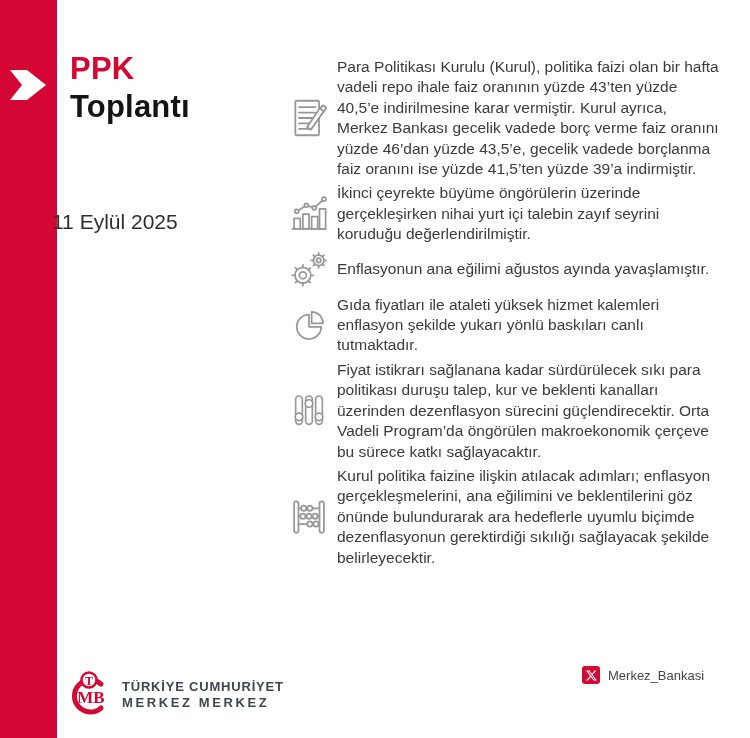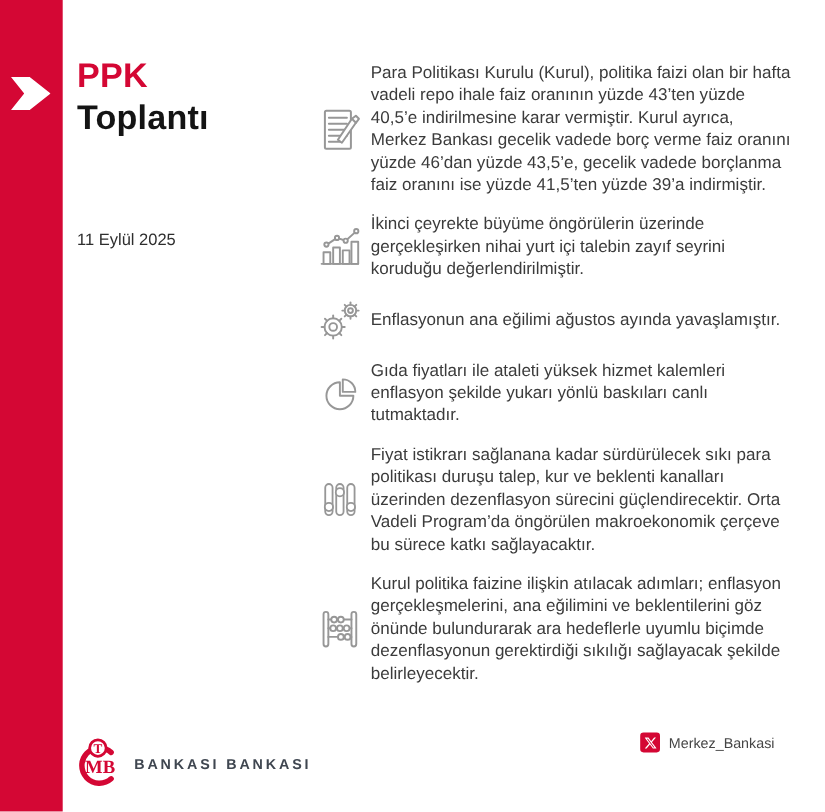--- a/index.html
+++ b/index.html
@@ -8,24 +8,24 @@
     position:relative; width:750px; height:738px; background:#ffffff;
     font-family:"Liberation Sans", sans-serif; overflow:hidden;
   }
   .red-bar { position:absolute; left:0; top:0; width:57px; height:738px; background:#d40734; }
   .chevron { position:absolute; left:10px; top:70px; width:36px; height:30px; }
 
   .title-block { position:absolute; left:70px; top:50px; width:200px;
     font-size:31px; font-weight:700; line-height:38px; color:#141414; letter-spacing:0.2px; }
   .title-accent { color:#d40734; }
 
-  .date { position:absolute; left:70px; top:210px; font-size:15px; color:#2e2e2e; }
+  .date { position:absolute; left:52px; top:210px; font-size:21px; color:#2e2e2e; }
 
   .content { position:absolute; left:281px; top:57px; width:440px;
-    display:flex; flex-direction:column; gap:15px; }
+    display:flex; flex-direction:column; gap:4px; }
   .item { display:flex; align-items:center; }
   .item-icon { flex:0 0 56px; display:flex; justify-content:center; align-items:center; }
   .item-icon svg { display:block; }
   .item-text { flex:1; font-size:15.5px; line-height:20.4px; color:#3b3b3b; }
   .ico { stroke:#979797; fill:none; stroke-width:2; stroke-linecap:round; stroke-linejoin:round; }
 
   .logo-row { position:absolute; left:65px; top:671px; display:flex; align-items:center; gap:9px; }
   .logo-text { font-weight:700; color:#3f4650; font-size:13px; line-height:16px; }
   .logo-text .l1 { letter-spacing:0.8px; }
   .logo-text .l2 { letter-spacing:2.6px; }
@@ -177,21 +177,22 @@
   </div>
 
   <div class="logo-row">
     <svg width="48" height="48" viewBox="0 0 48 48">
       <path d="M36 13 A16 16 0 1 0 36 37" fill="none" stroke="#d40734" stroke-width="5" stroke-linecap="round"></path>
       <circle cx="24" cy="9" r="7.5" fill="#ffffff" stroke="#d40734" stroke-width="2.5"></circle>
       <text x="24" y="13.5" text-anchor="middle" font-family="Liberation Serif, serif" font-weight="bold" font-size="12" fill="#d40734">T</text>
       <text x="26" y="32" text-anchor="middle" font-family="Liberation Serif, serif" font-weight="bold" font-size="17" fill="#d40734">MB</text>
     </svg>
     <div class="logo-text">
-      <div class="l2">BANKASI BANKASI</div>
+      <div class="l1">TÜRKİYE CUMHURİYET</div>
+      <div class="l2">MERKEZ MERKEZ</div>
     </div>
   </div>
 
   <div class="social">
     <span class="x-badge">
       <svg width="11" height="11" viewBox="0 0 24 24">
         <path fill="#ffffff" d="M18.9 1.2h3.7l-8.1 9.3L24 22.8h-7.5l-5.9-7.7-6.7 7.7H.2l8.7-9.9L0 1.2h7.7l5.3 7 5.9-7zm-1.3 19.4h2L6.6 3.3h-2.2l13.2 17.3z"></path>
       </svg>
     </span>
     <span class="social-handle">Merkez_Bankasi</span>

